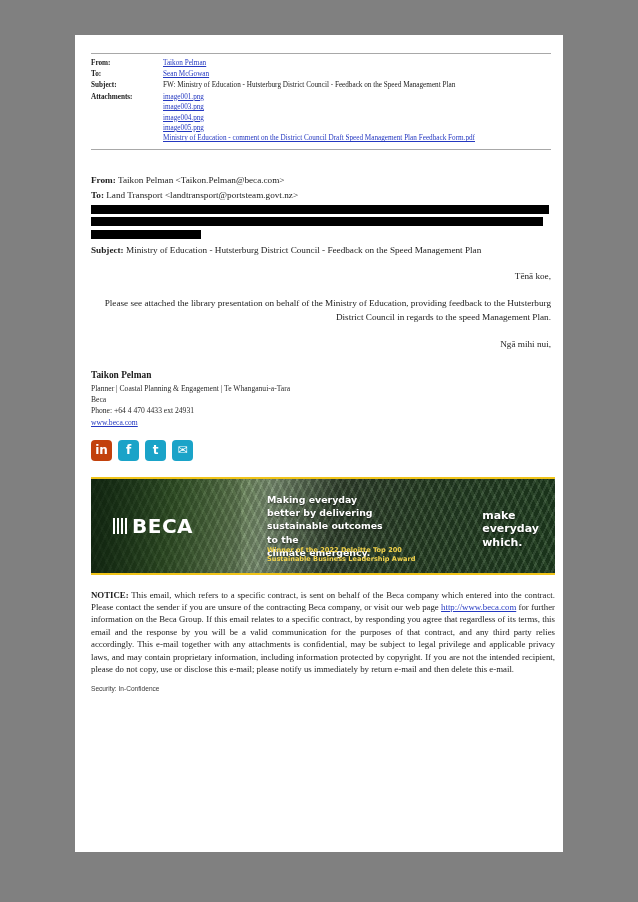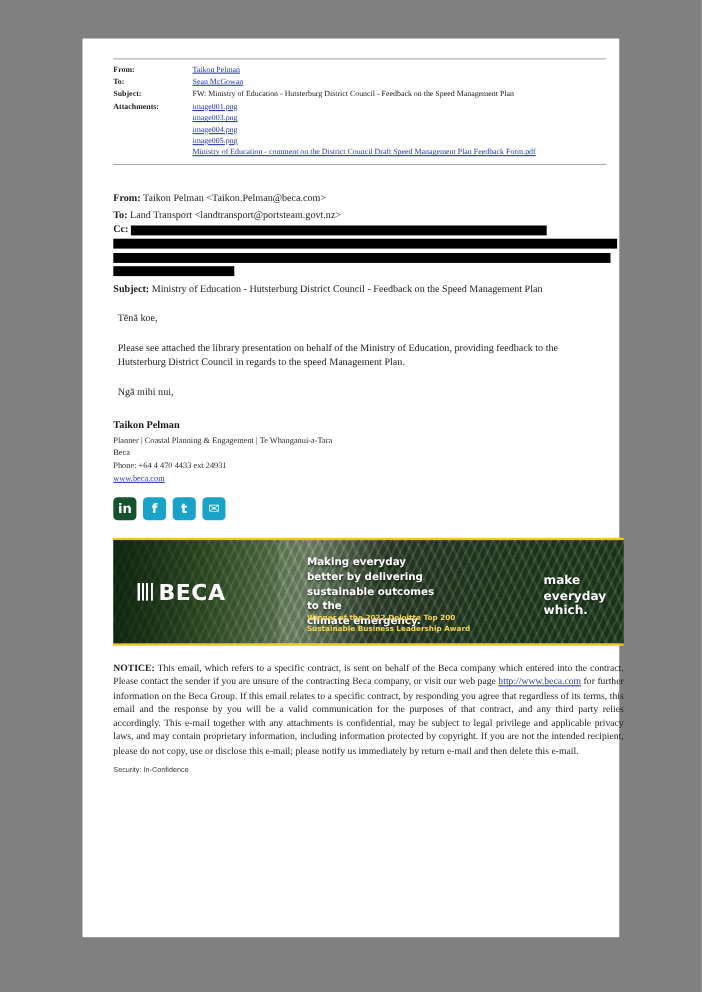--- a/index.html
+++ b/index.html
@@ -15,21 +15,21 @@
   }
   .page {
     position: absolute;
     left: 75px;
     top: 35px;
     width: 488px;
     height: 817px;
     background: #ffffff;
   }
   .inner {
-    padding: 18px 12px 0 28px;
+    padding: 18px 12px 0 16px;
   }
 
   
   .hdr-table {
     width: 100%;
     border-collapse: collapse;
     font-family: "Liberation Serif", serif;
     font-size: 7.2px;
   }
   .hdr-table td {
@@ -89,20 +89,21 @@
   .redact.r1 { width: 378px; }
   .redact.r2 { width: 458px; }
   .redact.r3 { width: 452px; }
   .redact.r4 { width: 110px; }
 
   .subject-line {
     margin-top: 5px;
   }
   p.para {
     margin: 13px 0 0 4px;
+    text-align: right;
   }
   .sig-name {
     font-weight: bold;
     margin-top: 16px;
     font-size: 9.4px;
     color: #1a1a1a;
   }
   .sig-role {
     font-size: 7.6px;
     color: #2a2a2a;
@@ -133,21 +134,21 @@
     background: #27a3c4;
     color: #ffffff;
     display: flex;
     align-items: center;
     justify-content: center;
     font-family: "DejaVu Sans", sans-serif;
     font-size: 12px;
     font-weight: bold;
     line-height: 1;
   }
-  .soc.li { background: #14532d; }
+  .soc.li { background: #c2410c; }
   .soc.fb { background: #1aa3c8; }
   .soc.tw { background: #1aa3c8; }
   .soc.em { background: #1aa3c8; }
 
   
   .banner {
     margin-top: 16px;
     width: 464px;
     height: 94px;
     position: relative;
@@ -284,24 +285,20 @@
     <div class="body-area">
 
       <div class="meta-line">
         <b>From:</b>
         <span>Taikon Pelman &lt;Taikon.Pelman@beca.com&gt;</span>
       </div>
       <div class="meta-line">
         <b>To:</b>
         <span>Land Transport &lt;landtransport@portsteam.govt.nz&gt;</span>
       </div>
-      <div class="meta-line redact-row">
-        <b>Cc:</b>
-        <span class="redact r1"></span>
-      </div>
       <div class="redact-row"><span class="redact r2"></span></div>
       <div class="redact-row"><span class="redact r3"></span></div>
       <div class="redact-row"><span class="redact r4"></span></div>
 
       <div class="meta-line subject-line">
         <b>Subject:</b>
         <span>Ministry of Education - Hutsterburg District Council - Feedback on the Speed Management Plan</span>
       </div>
 
       <p class="para">Tēnā koe,</p>

